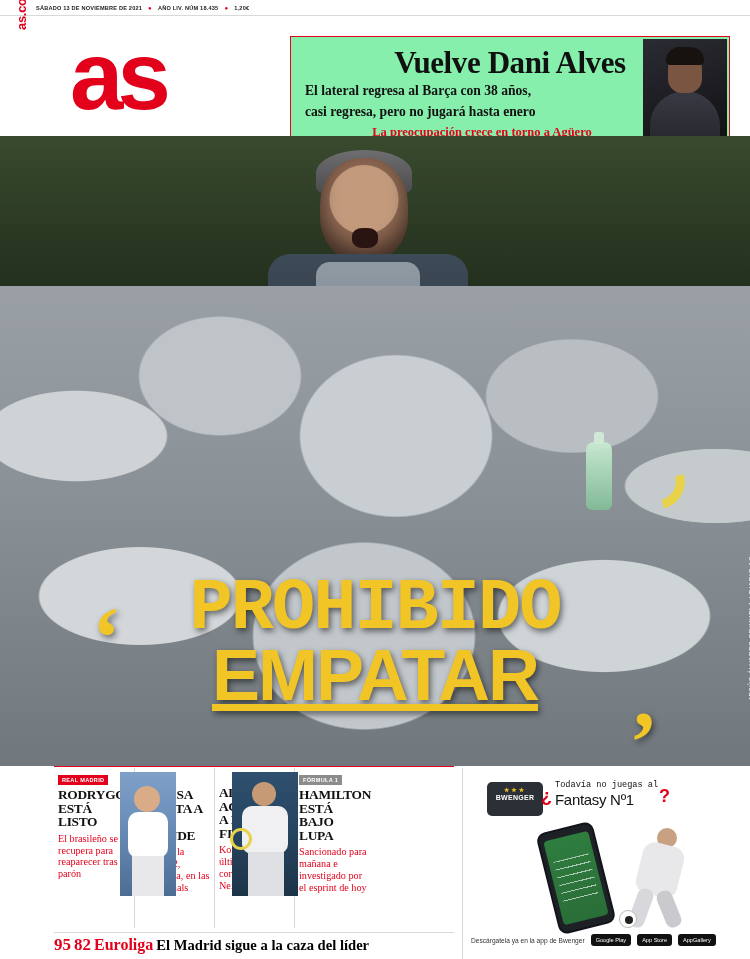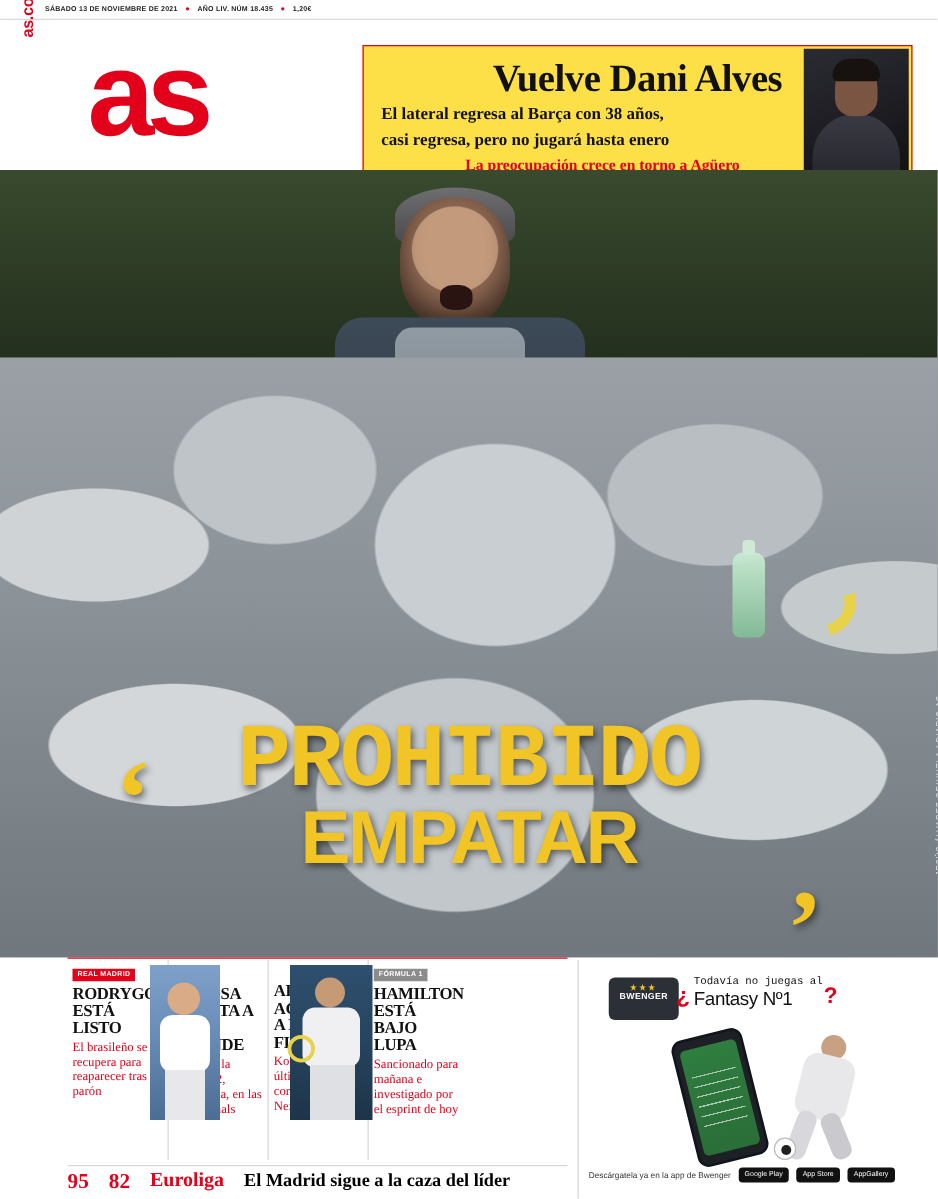--- a/index.html
+++ b/index.html
@@ -36,21 +36,21 @@
     position:absolute; left:70px; top:12px;
     font-family:"Liberation Sans", sans-serif;
     font-weight:bold; font-size:96px; line-height:96px;
     color:#e2001a; letter-spacing:-6px;
   }
 
   
   .promo {
     position:absolute; left:290px; top:20px; width:440px; height:108px;
     border:1px solid #e2001a;
-    background:#fde047;
+    background:#86efac;
   }
   .promo .ptitle {
     font-family:"Liberation Serif", serif;
     font-weight:bold; font-size:31px; line-height:33px;
     color:#111; text-align:center; padding-top:9px; letter-spacing:-0.4px;
   }
   .promo .psub {
     font-family:"Liberation Serif", serif;
     font-weight:bold; font-size:13.6px; line-height:16.5px;
     color:#111; padding:4px 70px 0 14px;
@@ -158,21 +158,21 @@
   .headline {
     position:absolute; left:0; top:440px; width:750px; text-align:center;
     font-family:"Liberation Sans", sans-serif;
     font-weight:bold;
     color:#f2c527;
     letter-spacing:-2px;
     text-shadow: 2px 3px 6px rgba(0,0,0,.55);
     line-height:0.92;
   }
   .headline .l1 { font-size:72px; display:block;font-family:Liberation Mono, monospace; }
-  .headline .l2 { font-size:60px; display:block; }
+  .headline .l2 { font-size:72px; display:block;text-decoration:underline; }
   .quote-open, .quote-close {
     position:absolute; color:#f2c527;
     font-family:"Liberation Serif", serif;
     font-weight:bold; font-size:86px;
     text-shadow: 2px 3px 6px rgba(0,0,0,.5);
   }
   .quote-open { left:92px; top:452px; }
   .quote-close { right:92px; top:556px; }
 
   
@@ -200,21 +200,21 @@
     font-family:"Liberation Serif", serif;
     font-size:10.2px; line-height:11.8px; color:#e2001a; margin-top:4px;
   }
   .thumb { position:absolute; }
   .thumb.t1 { left:120px; top:6px; width:56px; height:124px; }
   .thumb.t2 { left:232px; top:6px; width:66px; height:124px; }
 
   .euroliga {
     position:absolute; left:54px; top:166px; width:400px; height:22px;
     border-top:1px solid #d8d8d8;
-    display:flex; align-items:center; gap:16px;
+    display:flex; align-items:center; gap:3px;
     padding-top:3px;
   }
   .score {
     font-family:"Liberation Serif", serif; font-weight:bold;
     font-size:17px; color:#e2001a;
   }
   .eu-name {
     font-family:"Liberation Serif", serif; font-weight:bold;
     font-size:16px; color:#e2001a;
   }

